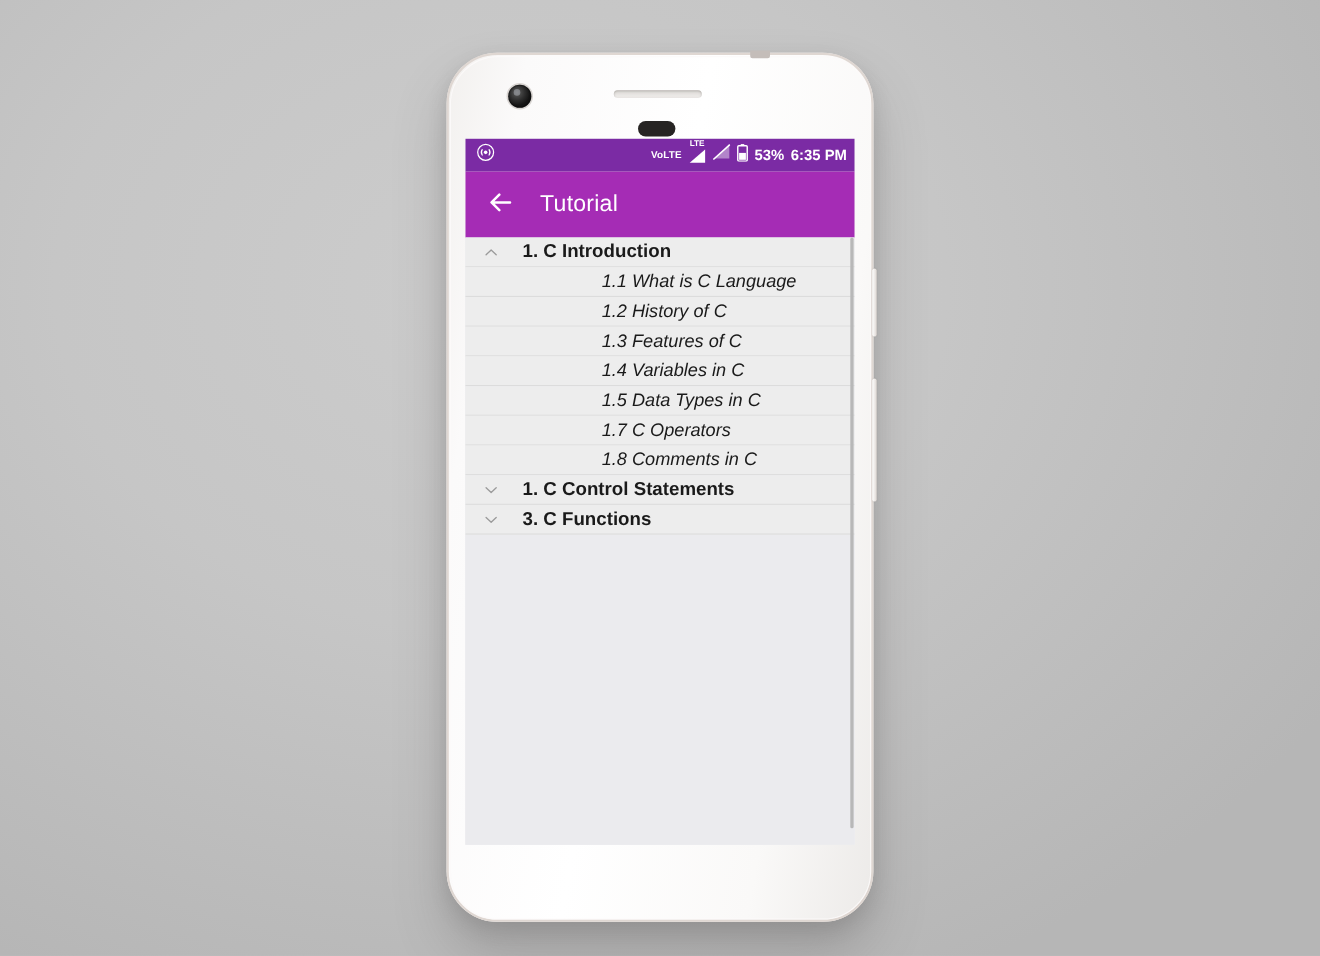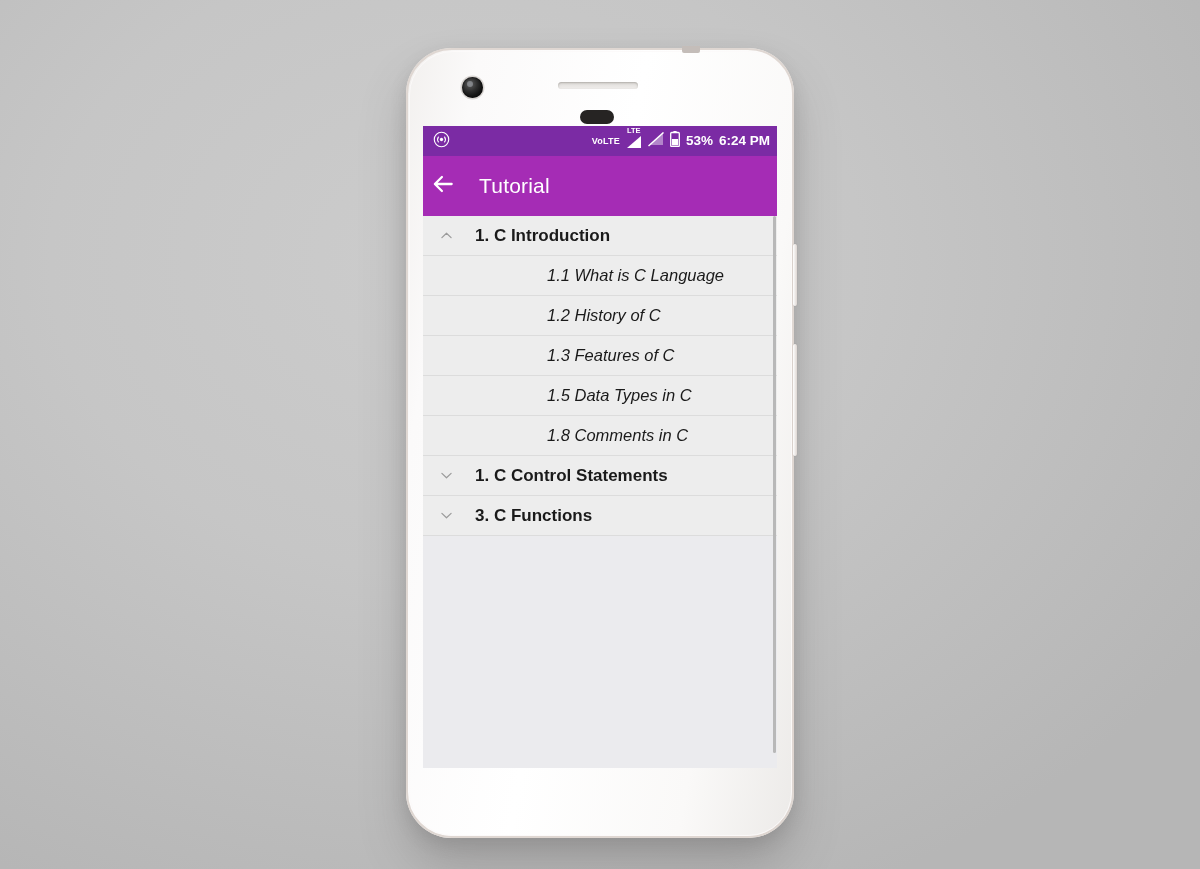--- a/index.html
+++ b/index.html
@@ -161,20 +161,21 @@
     white-space: nowrap;
   }
   .sb-time { font-size: 13.5px; font-weight: bold; line-height: 1; }
 
   
   .app-bar {
     height: 60px;
     background: #a52cb5;
     display: flex;
     align-items: center;
+    padding-left: 12px;
   }
   .back-btn {
     width: 40px; height: 40px;
     display: flex; align-items: center; justify-content: center;
   }
   .app-title {
     color: #ffffff;
     font-size: 21px;
     margin-left: 16px;
     letter-spacing: 0.2px;
@@ -183,21 +184,21 @@
   
   .toc-list {
     background: #eeeef0;
     position: relative;
     height: 552px;
   }
   .toc-scroll {
     position: relative;
   }
   .row {
-    height: 40px;
+    height: 27px;
     display: flex;
     align-items: center;
     border-bottom: 1px solid #dcdcdc;
     background: #ededed;
   }
   .row.group { background: #ededed; }
   .row.child { background: #ededed; }
 
   .chev {
     width: 46px;
@@ -284,21 +285,21 @@
 
         <span>
           <svg width="10" height="16" viewBox="0 0 10 16">
             <rect x="3.4" y="0" width="3.2" height="1.5" fill="#ffffff"></rect>
             <rect x="0.7" y="1.5" width="8.6" height="14" rx="1" fill="none" stroke="#ffffff" stroke-width="1.3"></rect>
             <rect x="1.9" y="8" width="6.2" height="6.3" fill="#ffffff"></rect>
           </svg>
         </span>
 
         <span class="sb-text">53%</span>
-        <span class="sb-time">6:24 PM</span>
+        <span class="sb-time">6:35 PM</span>
       </div>
     </div>
 
     <div class="app-bar">
       <div class="back-btn">
         <span>
           <svg width="26" height="26" viewBox="0 0 24 24">
             <path d="M20 12 H5 M11 5.5 L4.5 12 L11 18.5" fill="none" stroke="#ffffff" stroke-width="2.1" stroke-linecap="round" stroke-linejoin="round"></path>
           </svg>
         </span>
@@ -323,21 +324,29 @@
           <div class="row child">
             <span class="chev"></span>
             <span class="row-label">1.2 History of C</span>
           </div>
           <div class="row child">
             <span class="chev"></span>
             <span class="row-label">1.3 Features of C</span>
           </div>
           <div class="row child">
             <span class="chev"></span>
+            <span class="row-label">1.4 Variables in C</span>
+          </div>
+          <div class="row child">
+            <span class="chev"></span>
             <span class="row-label">1.5 Data Types in C</span>
+          </div>
+          <div class="row child">
+            <span class="chev"></span>
+            <span class="row-label">1.7 C Operators</span>
           </div>
           <div class="row child">
             <span class="chev"></span>
             <span class="row-label">1.8 Comments in C</span>
           </div>
           <div class="row group">
             <span class="chev">
               <svg width="17" height="17" viewBox="0 0 24 24">
                 <path d="M5.5 9 L12 15.2 L18.5 9" fill="none" stroke="#9b9b9b" stroke-width="1.7" stroke-linecap="round" stroke-linejoin="round"></path>
               </svg>

